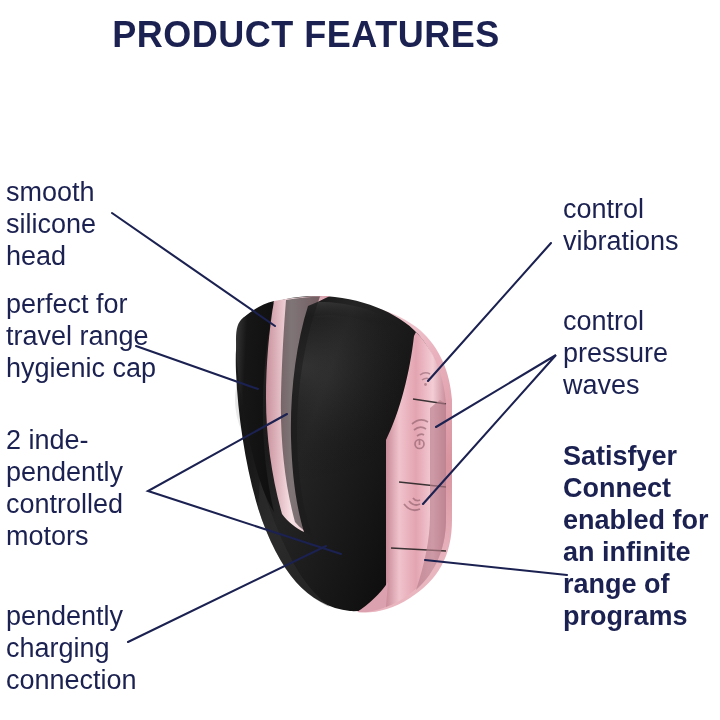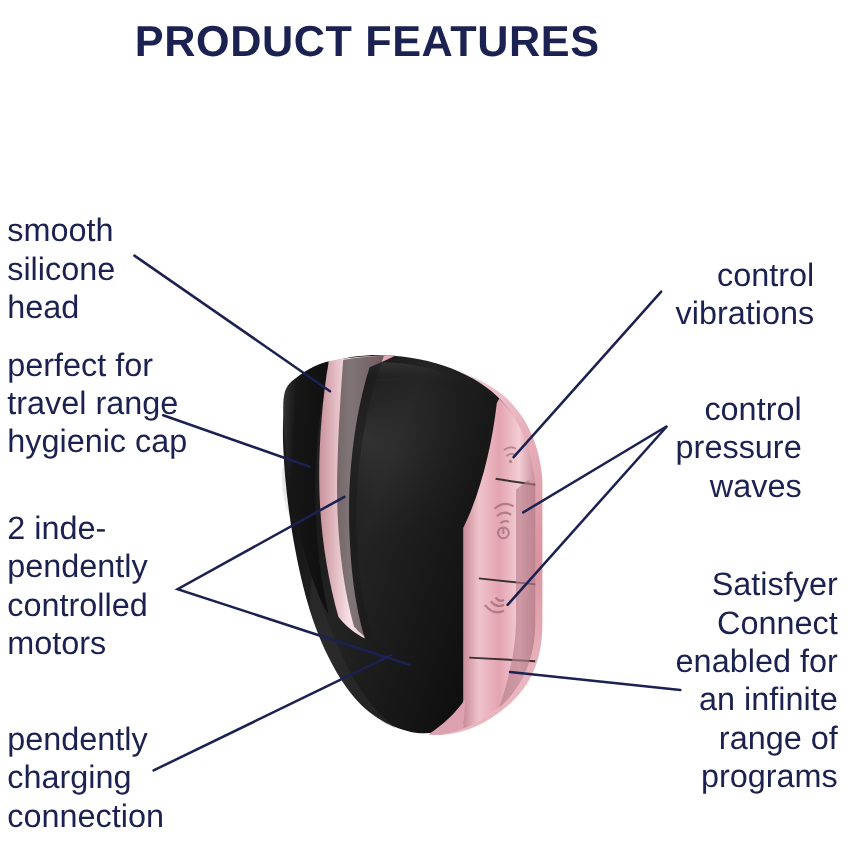--- a/index.html
+++ b/index.html
@@ -31,30 +31,30 @@
   .callout {
     position: absolute;
     color: #1b2150;
     font-size: 27px;
     line-height: 32px;
     font-family: "Liberation Sans", sans-serif;
     white-space: pre-line;
     font-weight: 400;
   }
   .callout.left  { left: 6px;  text-align: left; }
-  .callout.right { left: 563px; text-align: right; margin-top: 20px; }
+  .callout.right { left: 563px; text-align: left; }
 
   #callout-smooth-head      { top: 176px; }
   #callout-travel-cap       { top: 288px; }
   #callout-motors           { top: 424px; }
   #callout-magnetic         { top: 600px; }
 
   #callout-vibrations       { top: 193px; }
   #callout-pressure         { top: 305px; }
-  #callout-connect          { top: 451px; }
+  #callout-connect          { top: 440px; font-weight: bold; }
 
   
   #leader-lines {
     position: absolute;
     top: 0; left: 0;
     width: 720px; height: 720px;
     pointer-events: none;
   }
   #leader-lines line, #leader-lines polyline {
     stroke: #1b2150;

